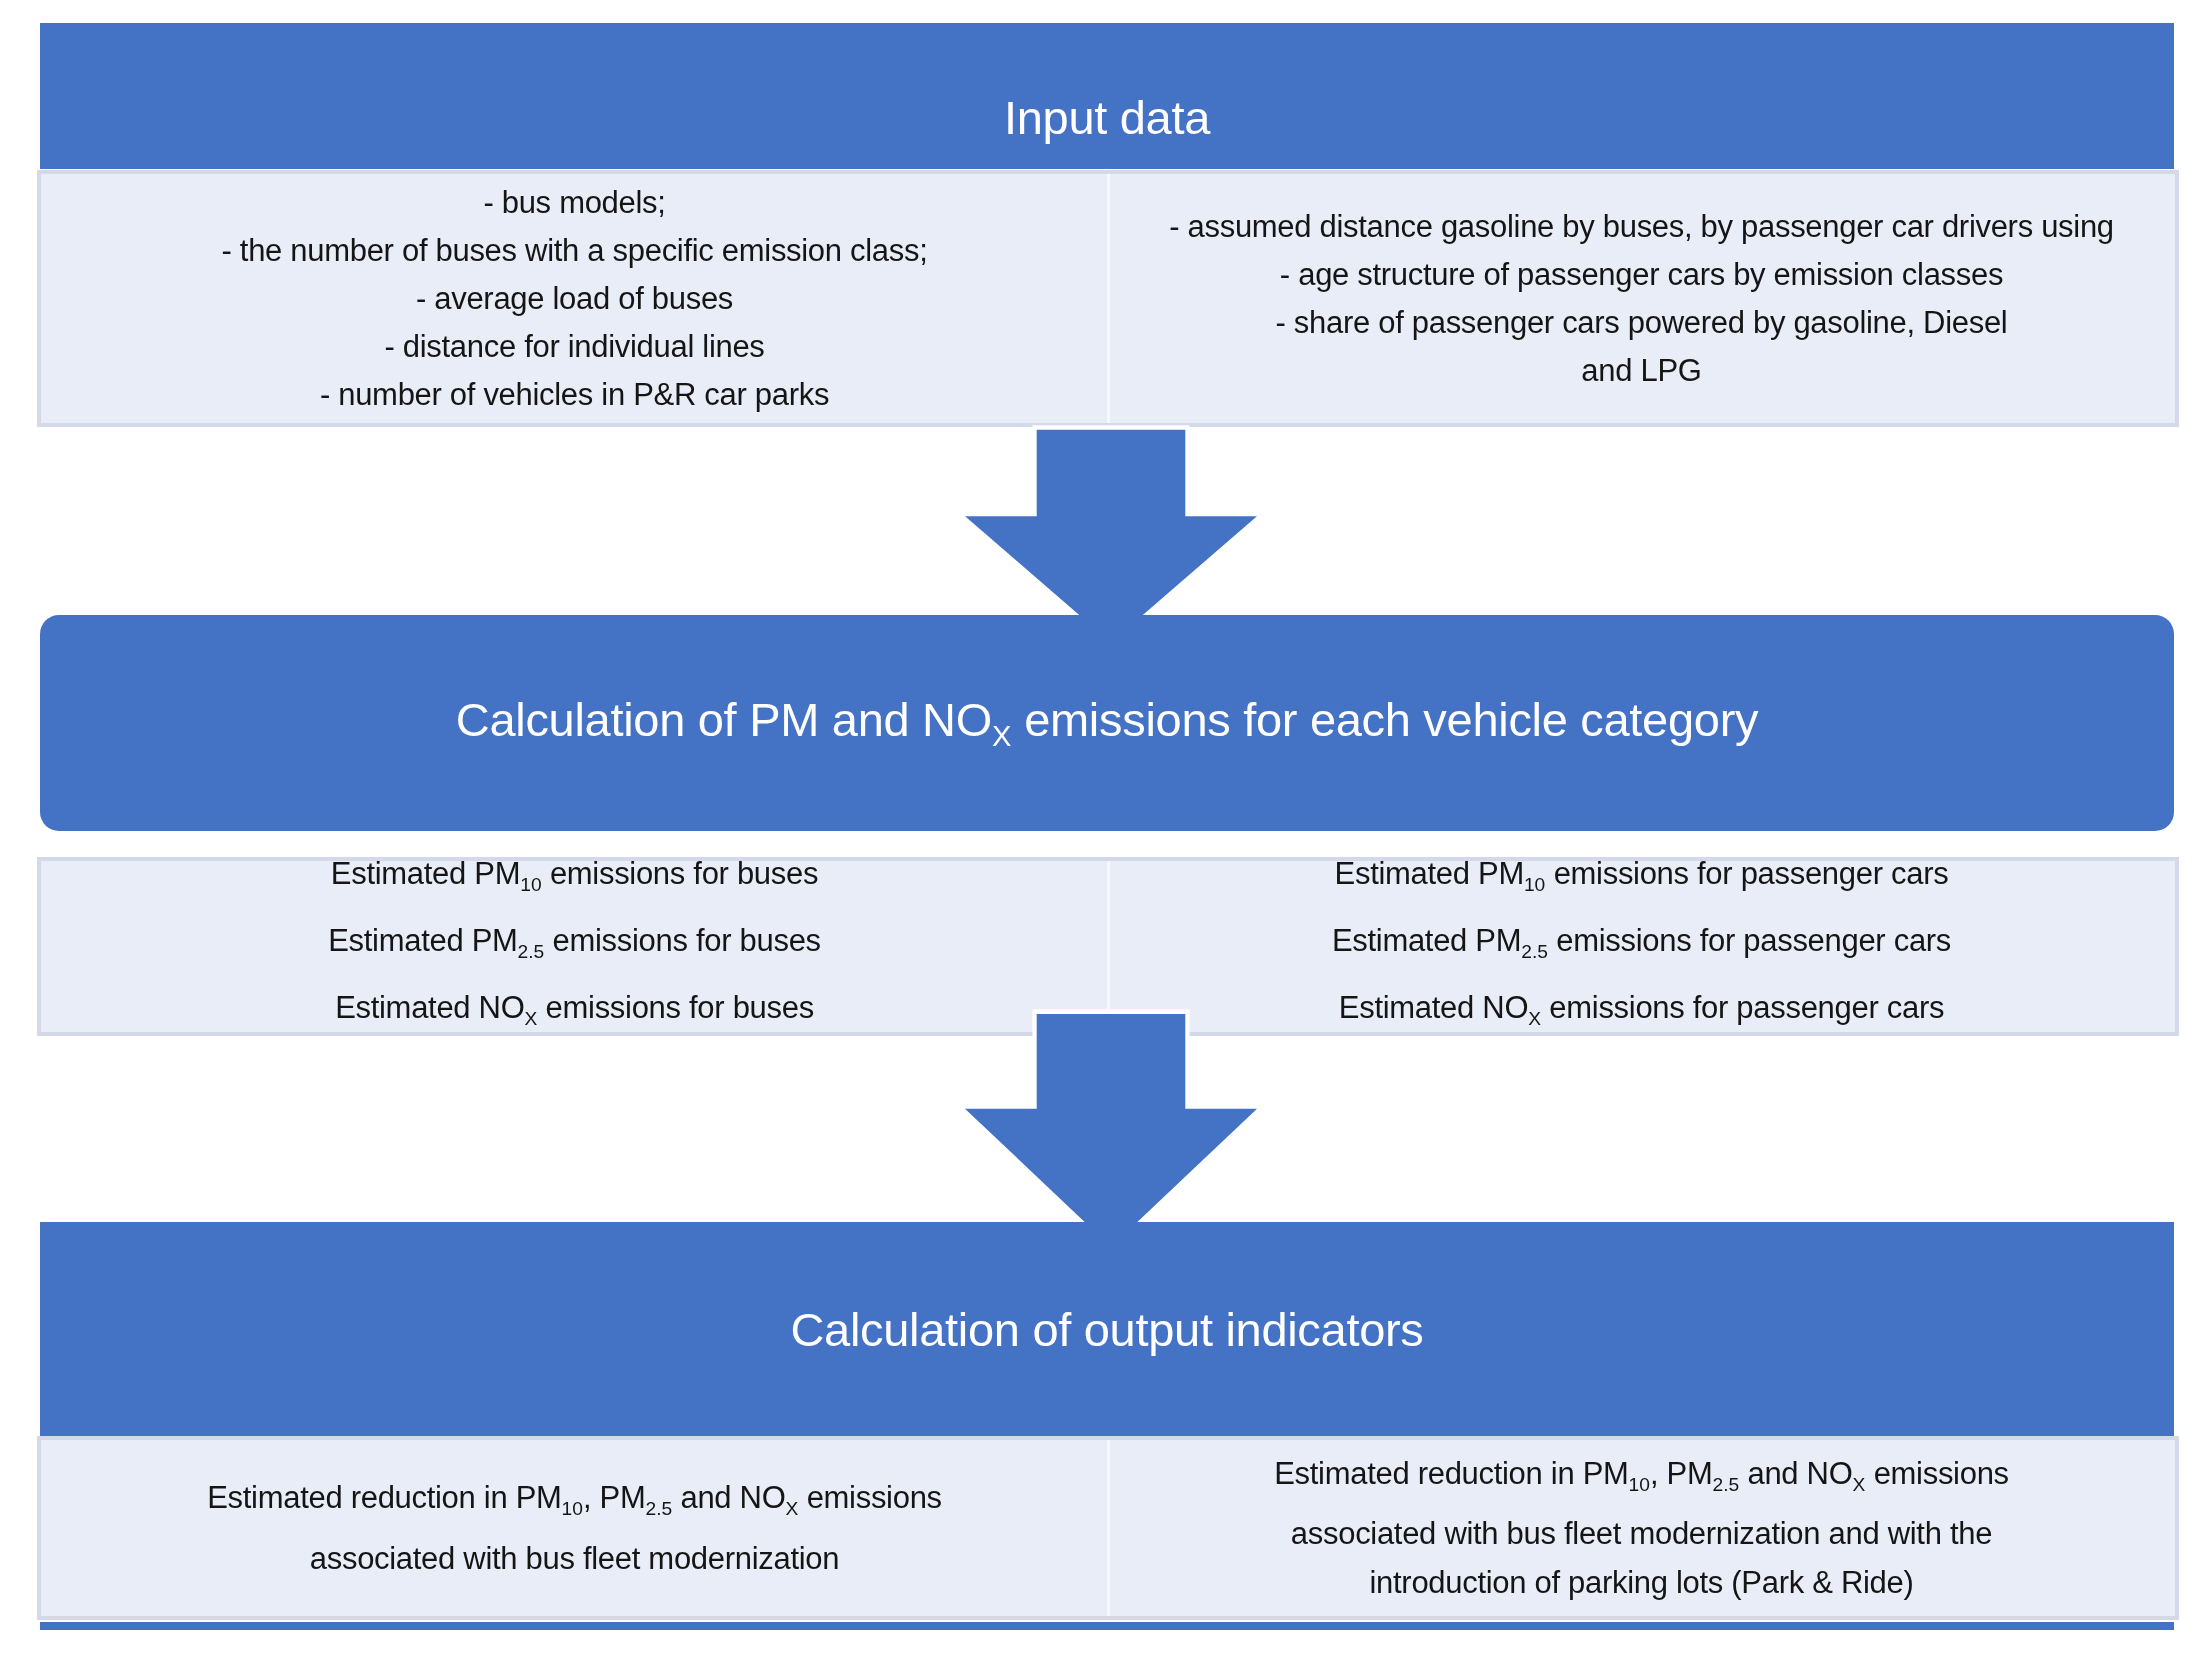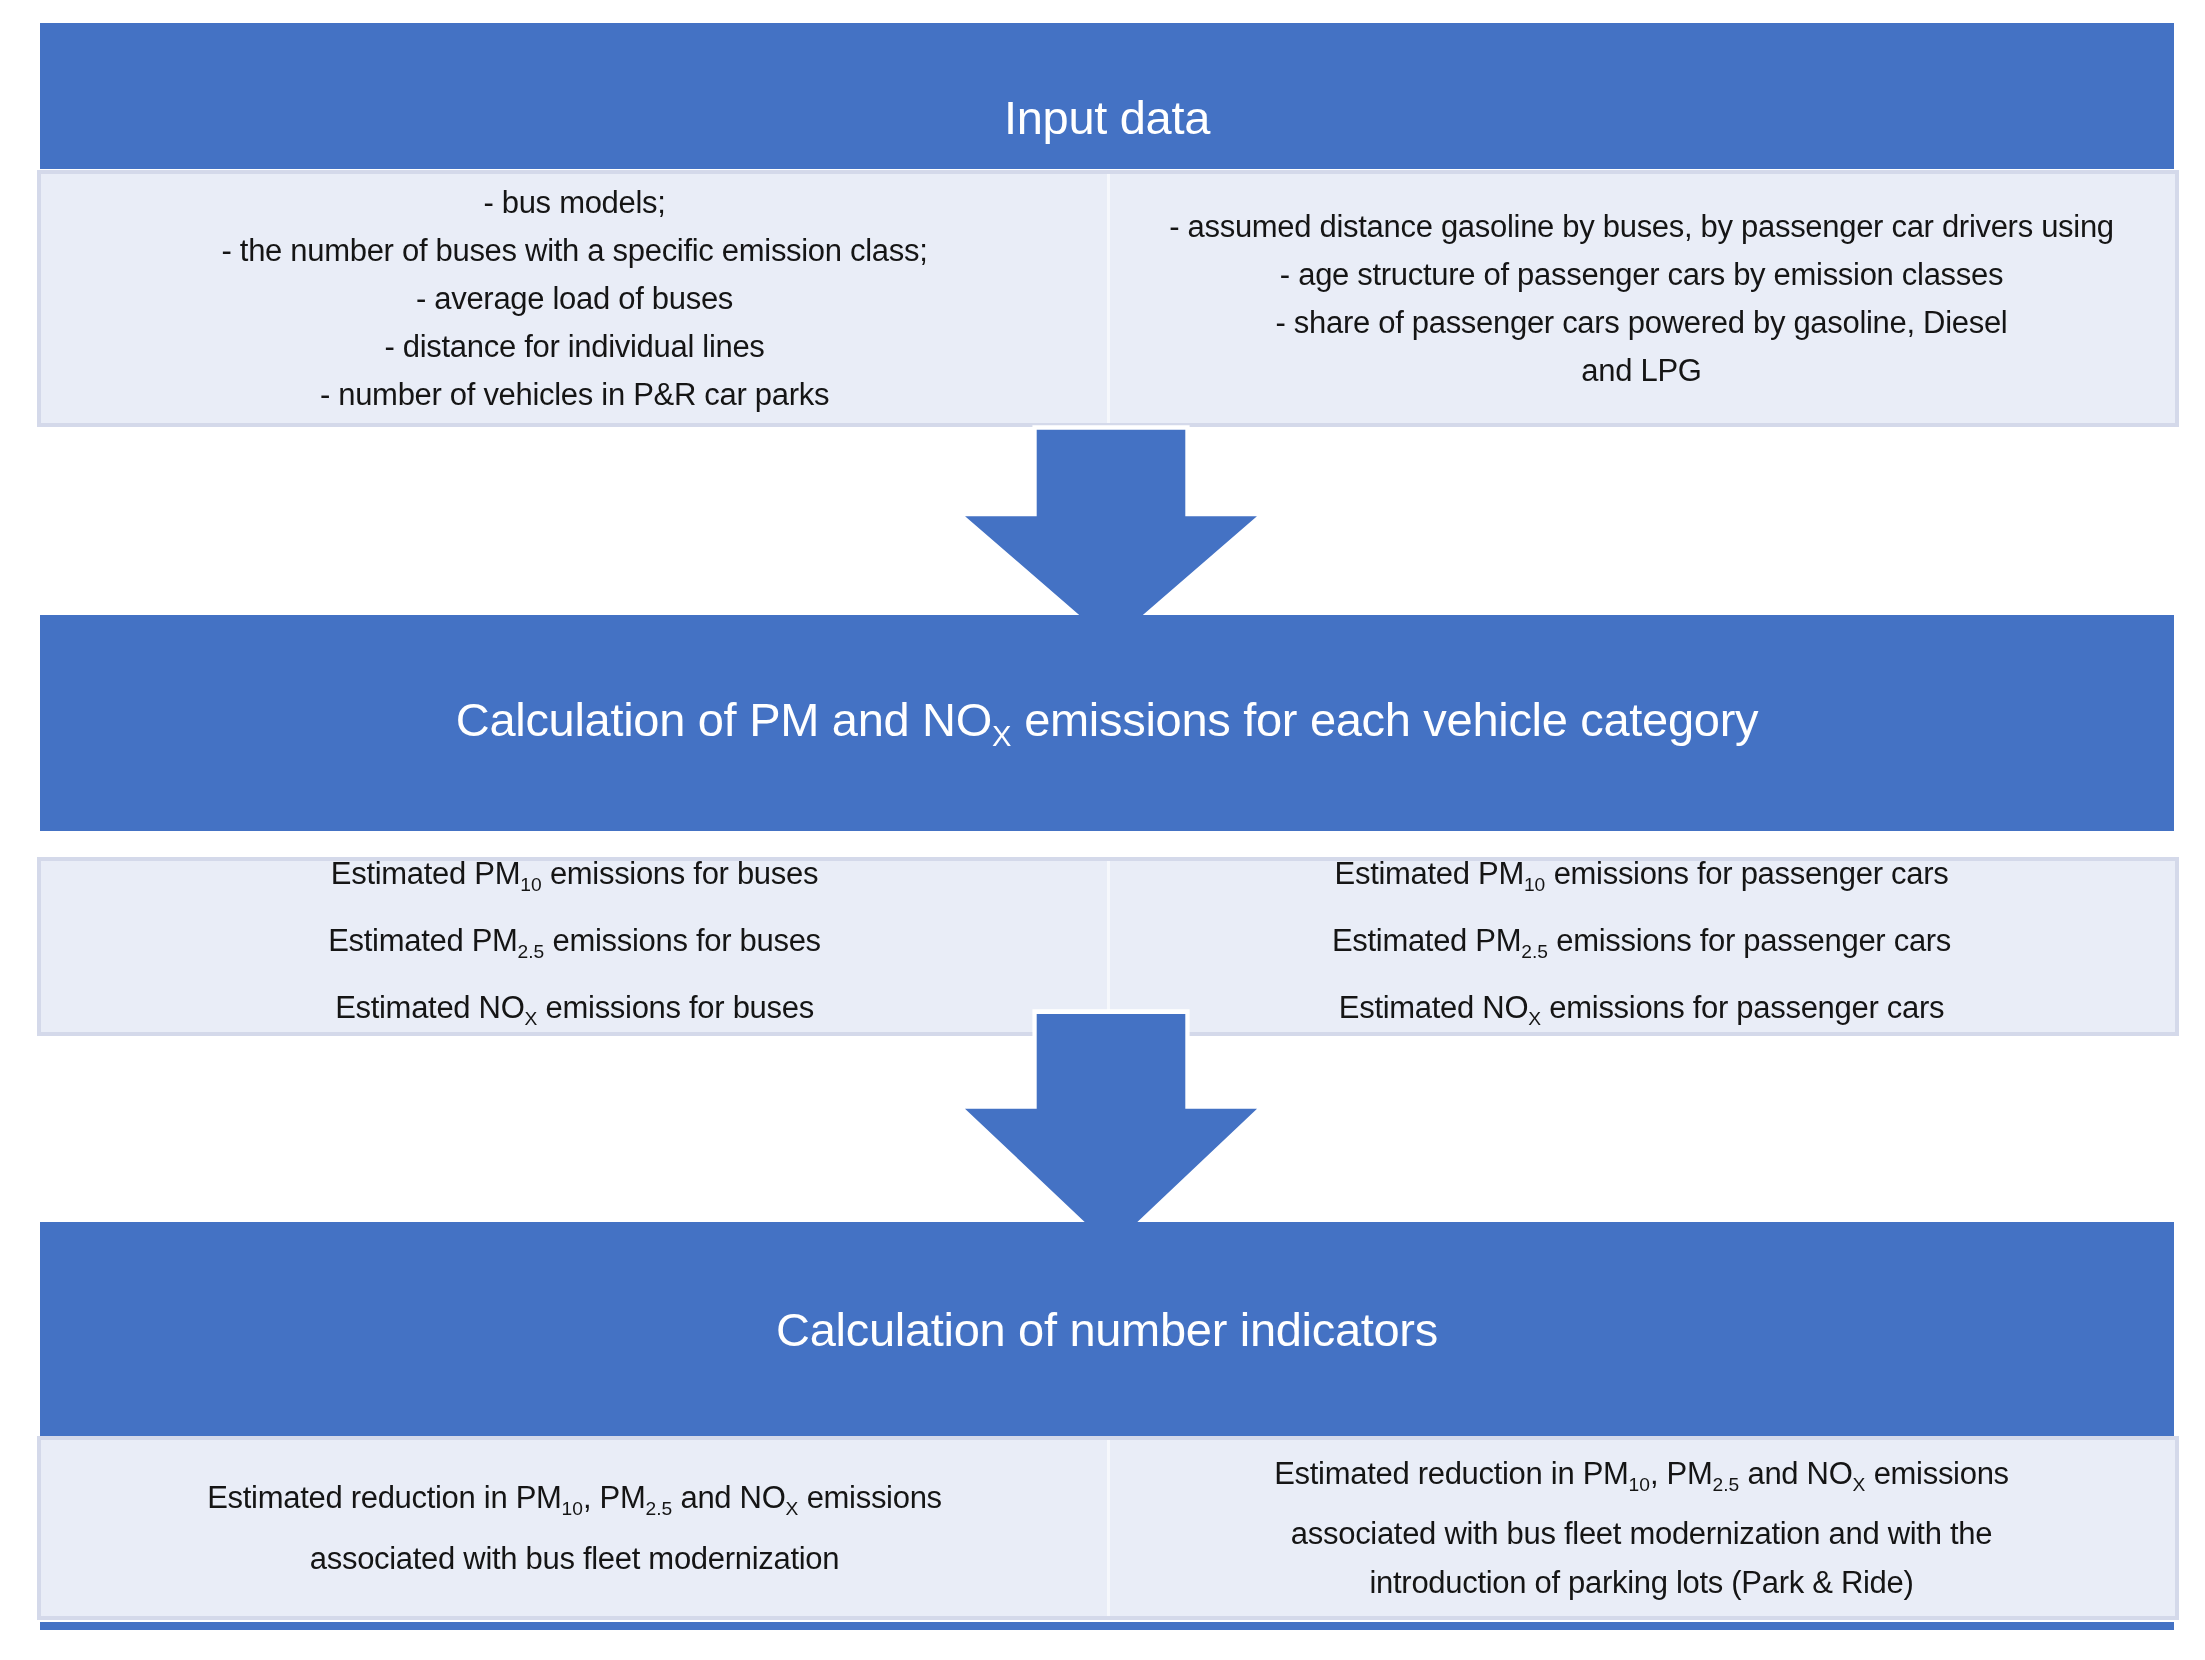--- a/index.html
+++ b/index.html
@@ -8,21 +8,21 @@
     font-family:"Liberation Sans","DejaVu Sans",sans-serif;
     color:var(--text_dark,#151515);
   }
   .header{
     position:absolute;left:40px;width:2134px;
     background:var(--blue,#4472C4);color:var(--text_light,#fff);
     display:flex;justify-content:center;align-items:center;
     font-size:47px;letter-spacing:-0.3px;
   }
   #header-input{top:23px;height:146px;align-items:flex-end;box-sizing:border-box;padding-bottom:24px;}
-  #header-emissions{top:615px;height:216px;}
+  #header-emissions{top:615px;height:216px;border-radius:19px;}
   #header-output{top:1222px;height:214px;}
   .row{
     position:absolute;left:37px;width:2142px;box-sizing:border-box;
     background:var(--row_bg,#E9EDF7);
     border:4.3px solid var(--row_border,#D4D9EA);
     display:flex;
   }
   #row-input{top:170px;height:257px;}
   #row-emissions{top:832px;height:179px;margin-top:25px;}
   #row-output{top:1436px;height:184px;}
@@ -97,21 +97,21 @@
     <div class="line"><span>Estimated NO</span><sub>X</sub><span> emissions for passenger cars</span></div>
   </div>
   <div class="vdivider"></div>
 </div>
 
 <svg class="arrow" id="arrow-2" viewBox="0 0 520 362" preserveAspectRatio="none" aria-hidden="true">
   <polygon points="135,4 385,4 385,144 508,144 260,356 12,144 135,144"></polygon>
 </svg>
 
 <div class="header" id="header-output">
-  <div>Calculation of number indicators</div>
+  <div>Calculation of output indicators</div>
 </div>
 
 <div class="row" id="row-output">
   <div class="cell">
     <div class="line"><span>Estimated reduction in PM</span><sub>10</sub><span>, PM</span><sub>2.5</sub><span> and NO</span><sub>X</sub><span> emissions</span></div>
     <div class="line"><span>associated with bus fleet modernization</span></div>
   </div>
   <div class="cell">
     <div class="line"><span>Estimated reduction in PM</span><sub>10</sub><span>, PM</span><sub>2.5</sub><span> and NO</span><sub>X</sub><span> emissions</span></div>
     <div class="line"><span>associated with bus fleet modernization and with the</span></div>

